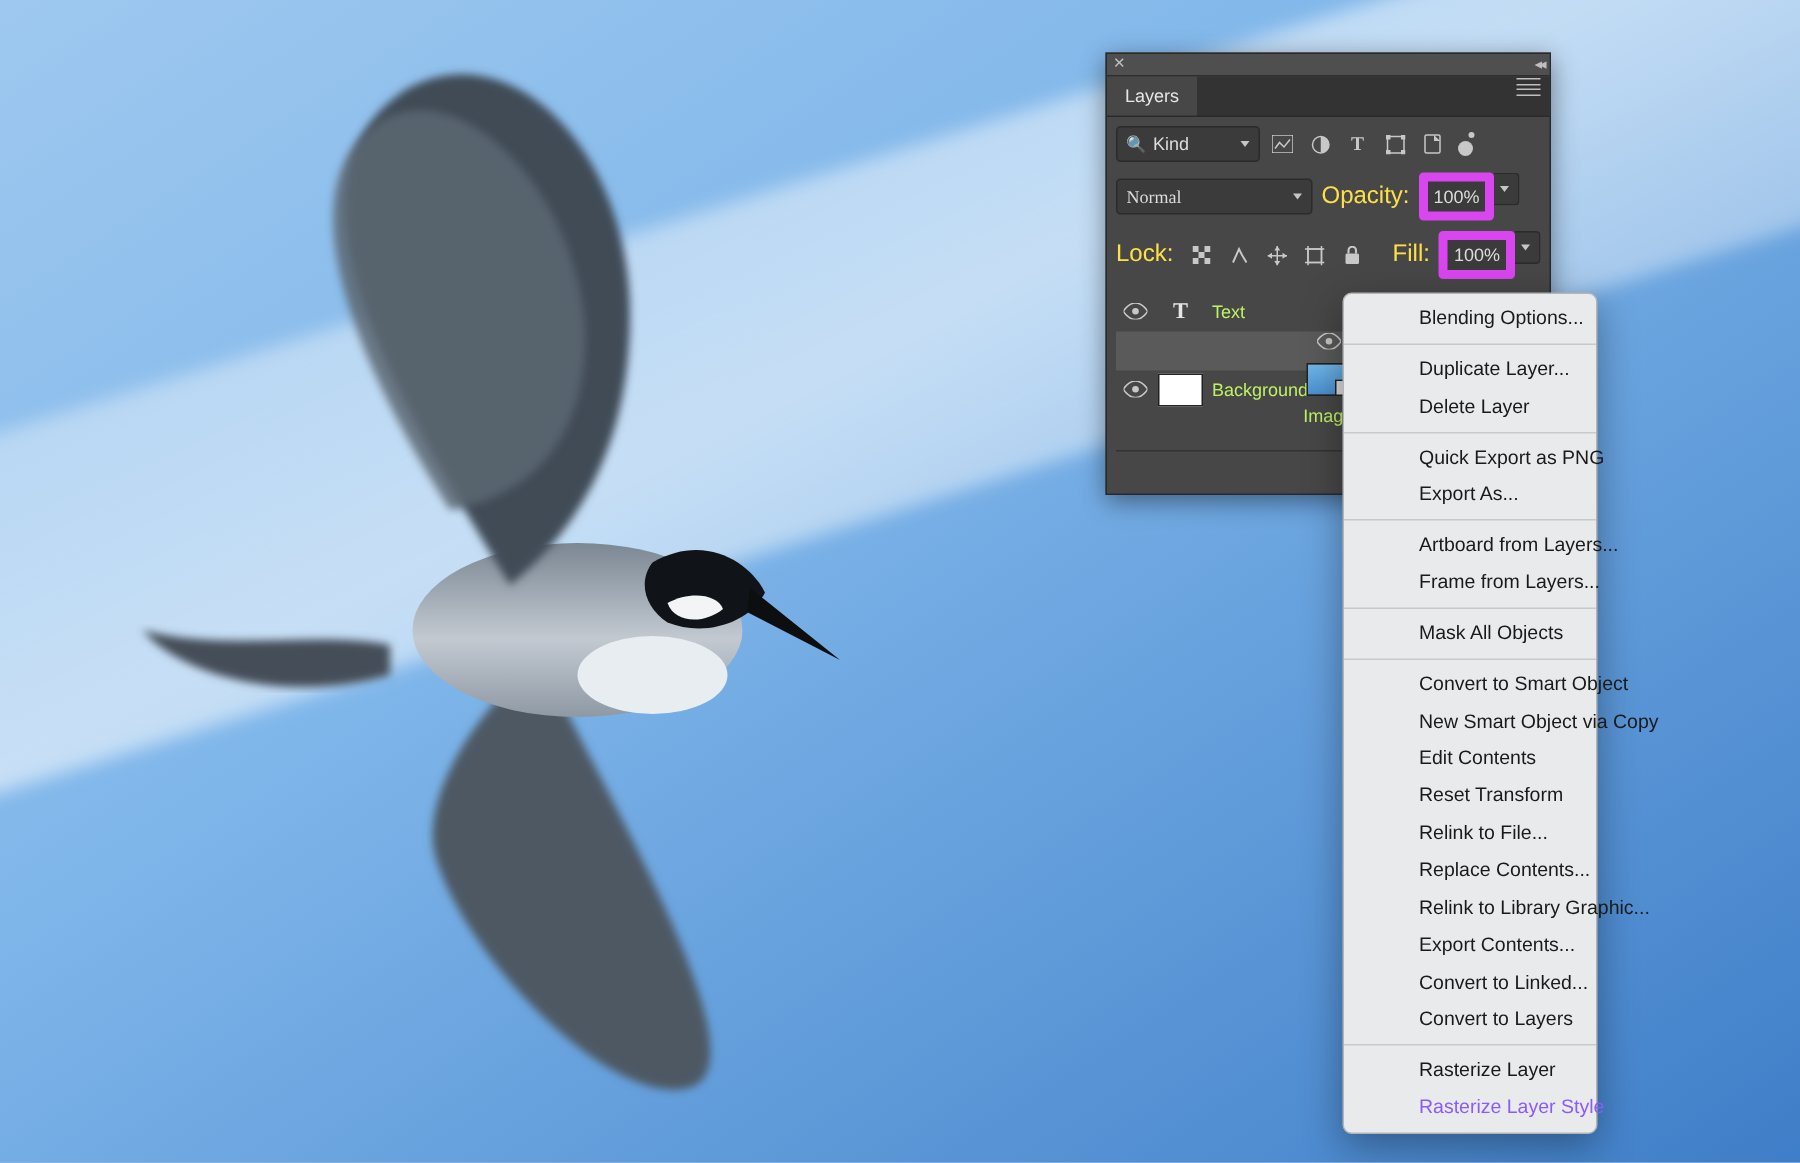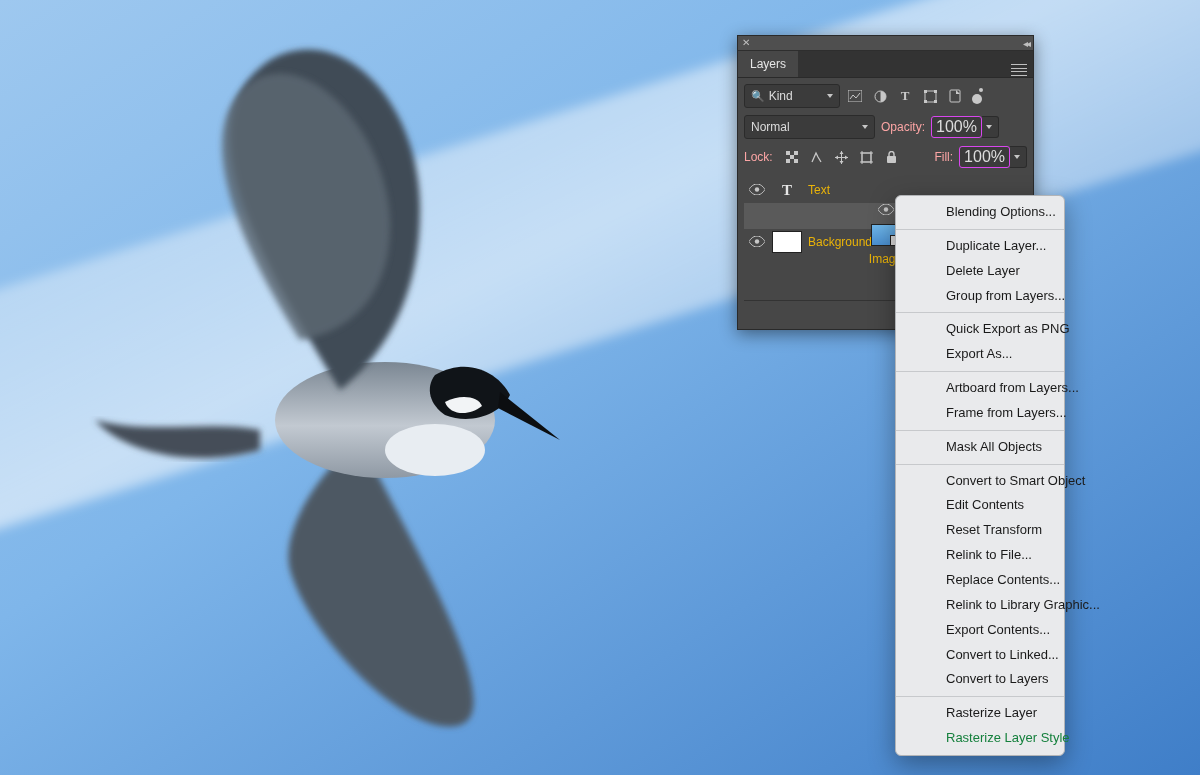--- a/index.html
+++ b/index.html
@@ -49,21 +49,21 @@
     line-height: 1;
   }
   .collapse {
     margin-left: auto;
     font-size: 10px;
     color: #bfbfbf;
     letter-spacing: -2px;
   }
   .panel-tabs {
     display: flex;
-    align-items: flex-end;
+    align-items: flex-start;
     background: #333333;
     border-bottom: 1px solid #2a2a2a;
     padding-right: 6px;
     height: 26px;
   }
   .panel-tab {
     background: #474747;
     padding: 5px 12px 5px 12px;
     font-size: 12px;
     color: #e6e6e6;
@@ -105,43 +105,43 @@
     right: 6px;
     top: 50%;
     width: 0; height: 0;
     border-left: 3px solid transparent;
     border-right: 3px solid transparent;
     border-top: 4px solid #c6c6c6;
     transform: translateY(-50%);
   }
   .combo .mag { margin-right: 4px; font-size: 11px; }
   .kind-combo { width: 70px; }
-  .blend-combo { width: 105px; }
+  .blend-combo { width: 105px; font-family: Liberation Serif, serif; }
 
   .icon-btn {
     width: 18px; height: 18px;
     display: flex; align-items:center; justify-content:center;
     font-size: 13px;
     color: #c8c8c8;
   }
   .icon-btn svg { fill: #c8c8c8; }
 
   .filter-icons { display:flex; gap:7px; align-items:center; }
   .dot { width:10px; height:10px; border-radius:50%; background:#c8c8c8; display:inline-block; }
 
-  .label { font-size: 12px; color: #fca5a5; }
+  .label { font-size: 16px; color: #fde047; }
 
   .pct-box {
     background:#3b3b3b;
-    border:1px solid #d946ef;
+    border:6px solid #d946ef;
     border-radius:3px;
     height:20px;
     display:flex; align-items:center;
     padding: 0 4px;
-    font-size:16px;
+    font-size:12px;
     color:#dcdcdc;
   }
   .pct-dd {
     width:16px; height:20px;
     background:#3b3b3b;
     border:1px solid #2b2b2b;
     border-left:none;
     border-radius: 0 3px 3px 0;
     position:relative;
   }
@@ -175,21 +175,21 @@
     background:#dcdcdc;
     border:1px solid #222;
   }
   .type-T {
     color:#e6e6e6;
     font-family: Georgia, serif;
     font-weight: bold;
     font-size:15px;
     width:30px; text-align:center;
   }
-  .layer-name { font-size:12px; color:#eab308; }
+  .layer-name { font-size:12px; color:#bef264; }
 
   .panel-footer {
     margin-top:auto;
     border-top:1px solid #333;
     height:28px;
     display:flex;
     align-items:center;
     justify-content:flex-end;
     gap:10px;
     padding: 0 6px;
@@ -210,21 +210,21 @@
     padding: 4px 0;
     font-size:13px;
     color:#1a1a1a;
   }
   .ctx-item {
     padding: 3px 10px;
     white-space: nowrap;
     line-height: 1.45;
     margin-left: 40px;
   }
-  .ctx-item.disabled { color:#15803d; }
+  .ctx-item.disabled { color:#8b5cf6; }
   .ctx-sep {
     height:1px;
     background:#c7c9cc;
     margin: 4px 0;
   }
 </style>
 </head>
 <body>
 
 <svg id="canvas" viewBox="0 0 1200 775" preserveAspectRatio="none">
@@ -444,31 +444,31 @@
       </span>
     </div>
   </div>
 </div>
 
 <div class="ctx-menu" id="ctx-menu">
     <div class="ctx-item">Blending Options...</div>
     <div class="ctx-sep"></div>
     <div class="ctx-item">Duplicate Layer...</div>
     <div class="ctx-item">Delete Layer</div>
-    <div class="ctx-item">Group from Layers...</div>
     <div class="ctx-sep"></div>
     <div class="ctx-item">Quick Export as PNG</div>
     <div class="ctx-item">Export As...</div>
     <div class="ctx-sep"></div>
     <div class="ctx-item">Artboard from Layers...</div>
     <div class="ctx-item">Frame from Layers...</div>
     <div class="ctx-sep"></div>
     <div class="ctx-item">Mask All Objects</div>
     <div class="ctx-sep"></div>
     <div class="ctx-item">Convert to Smart Object</div>
+    <div class="ctx-item">New Smart Object via Copy</div>
     <div class="ctx-item">Edit Contents</div>
     <div class="ctx-item">Reset Transform</div>
     <div class="ctx-item">Relink to File...</div>
     <div class="ctx-item">Replace Contents...</div>
     <div class="ctx-item">Relink to Library Graphic...</div>
     <div class="ctx-item">Export Contents...</div>
     <div class="ctx-item">Convert to Linked...</div>
     <div class="ctx-item">Convert to Layers</div>
     <div class="ctx-sep"></div>
     <div class="ctx-item">Rasterize Layer</div>

